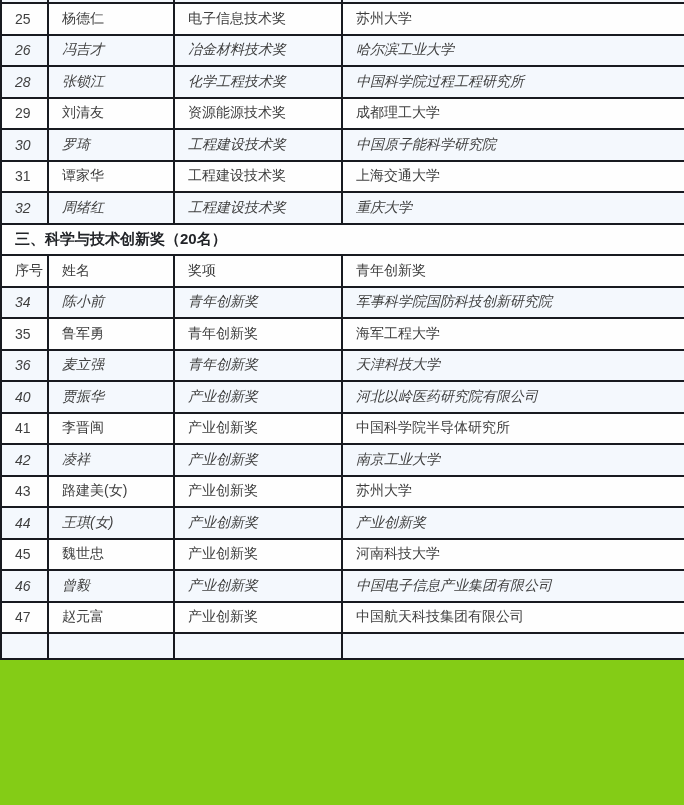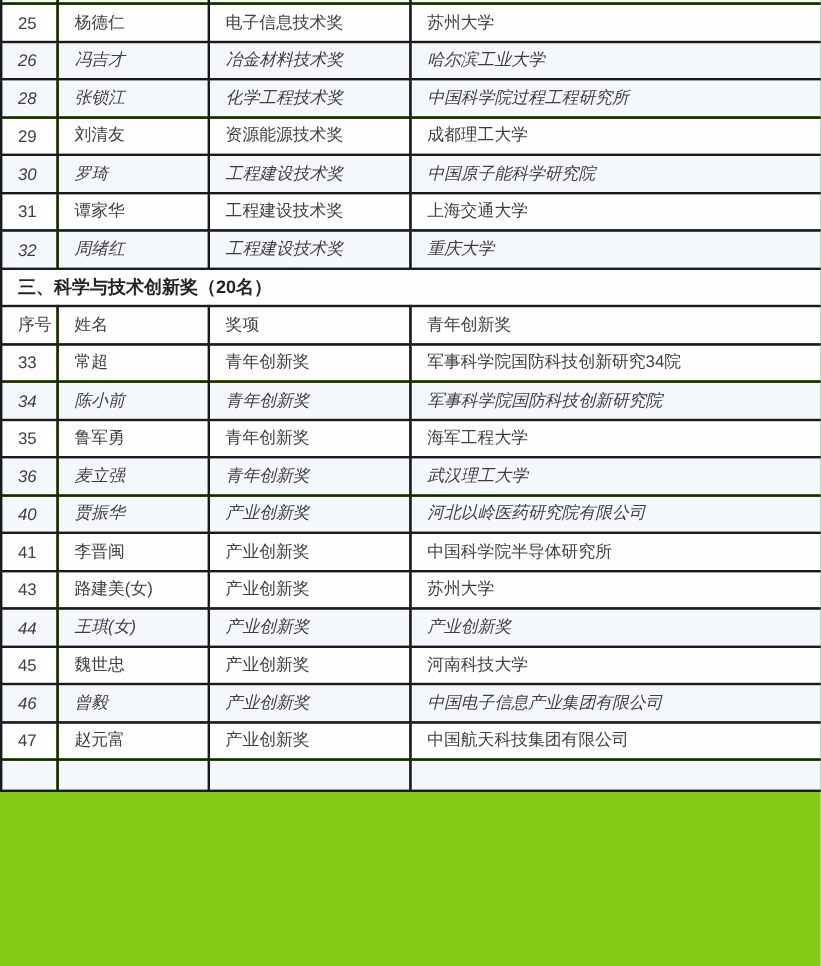--- a/index.html
+++ b/index.html
@@ -104,55 +104,55 @@
       <td colspan="4">三、科学与技术创新奖（20名）</td>
     </tr>
 
     <tr class="colhead-row">
       <td>序号</td>
       <td>姓名</td>
       <td>奖项</td>
       <td>青年创新奖</td>
     </tr>
 
-    <tr class="row-odd">
-      <td>33</td>
-      <td>常超</td>
-      <td>青年创新奖</td>
-      <td>军事科学院国防科技创新研究34院</td>
-    </tr>
     <tr class="row-even">
       <td>34</td>
       <td>陈小前</td>
       <td>青年创新奖</td>
       <td>军事科学院国防科技创新研究院</td>
     </tr>
     <tr class="row-odd">
       <td>35</td>
       <td>鲁军勇</td>
       <td>青年创新奖</td>
       <td>海军工程大学</td>
     </tr>
     <tr class="row-even">
       <td>36</td>
       <td>麦立强</td>
       <td>青年创新奖</td>
-      <td>武汉理工大学</td>
+      <td>天津科技大学</td>
     </tr>
     <tr class="row-even">
       <td>40</td>
       <td>贾振华</td>
       <td>产业创新奖</td>
       <td>河北以岭医药研究院有限公司</td>
     </tr>
     <tr class="row-odd">
       <td>41</td>
       <td>李晋闽</td>
       <td>产业创新奖</td>
       <td>中国科学院半导体研究所</td>
+    </tr>
+    <tr class="row-even">
+      <td>42</td>
+      <td>凌祥</td>
+      <td>产业创新奖</td>
+      <td>南京工业大学</td>
     </tr>
     <tr class="row-odd">
       <td>43</td>
       <td>路建美(女)</td>
       <td>产业创新奖</td>
       <td>苏州大学</td>
     </tr>
     <tr class="row-even">
       <td>44</td>
       <td>王琪(女)</td>

